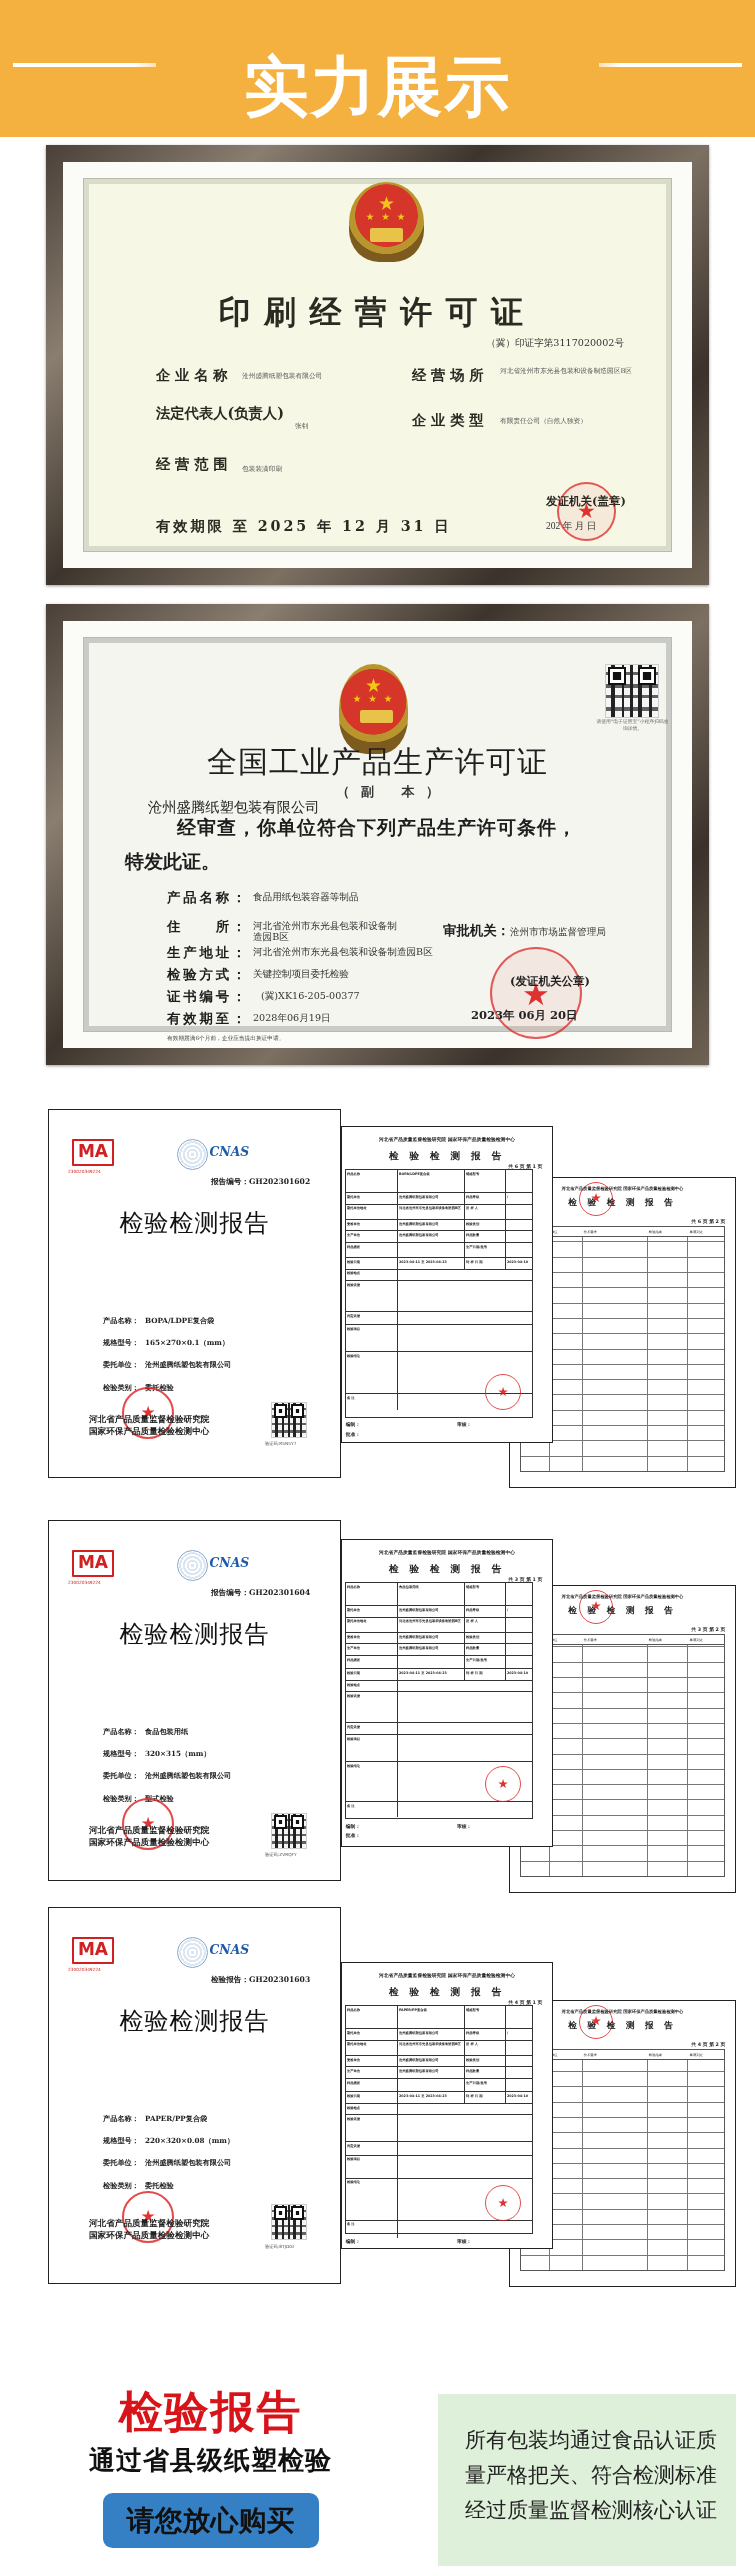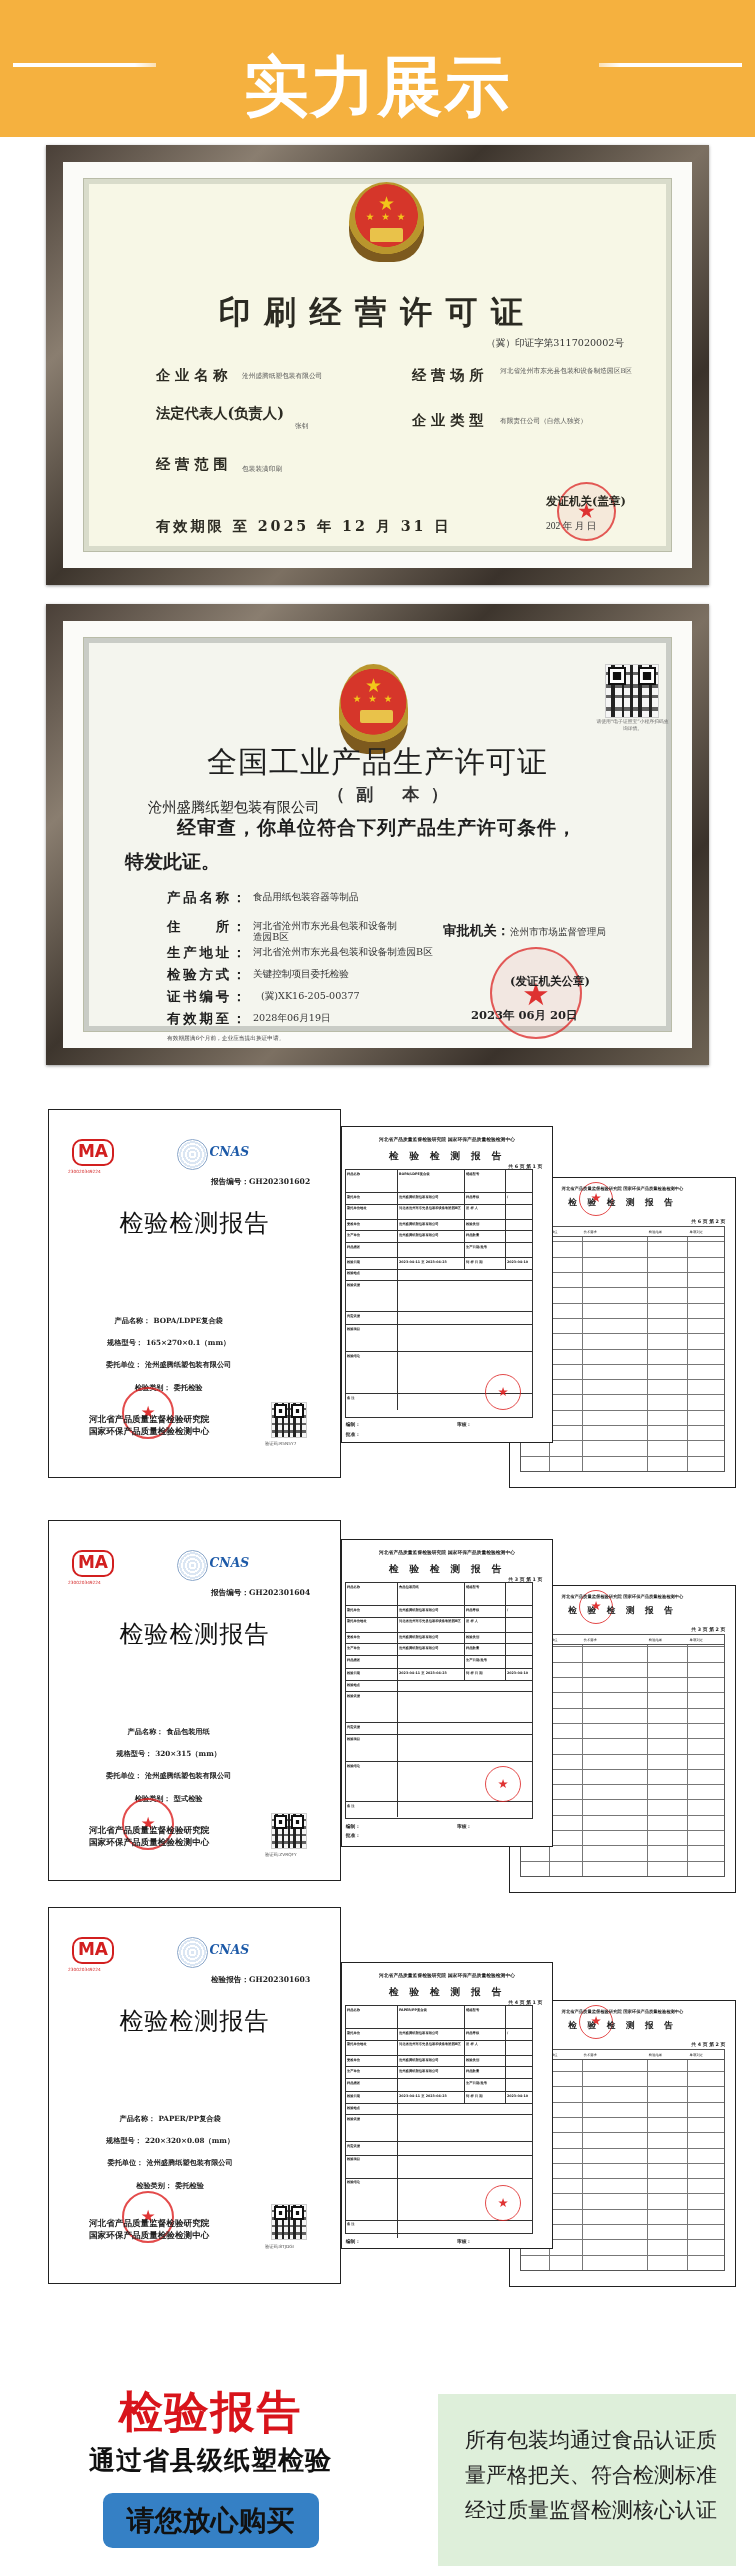--- a/index.html
+++ b/index.html
@@ -36,46 +36,46 @@
 
   .qr { position: absolute; background:
       linear-gradient(90deg, transparent 0 10%, #222 10% 18%, transparent 18% 30%, #222 30% 34%, transparent 34% 46%, #222 46% 52%, transparent 52% 62%, #222 62% 70%, transparent 70% 82%, #222 82% 88%, transparent 88%),
       linear-gradient(0deg, transparent 0 12%, rgba(34,34,34,0.7) 12% 20%, transparent 20% 36%, rgba(34,34,34,0.7) 36% 42%, transparent 42% 56%, rgba(34,34,34,0.7) 56% 64%, transparent 64% 80%, rgba(34,34,34,0.7) 80% 86%, transparent 86%);
       background-color: #f5f5f5; border: 1px solid #ccc; }
   .qr::before, .qr::after { content: ""; position: absolute; width: 28%; height: 28%; border: 2.9px solid #111; background: #fff; box-shadow: inset 0 0 0 2.9px #fff, inset 0 0 0 7.6px #111; }
   .qr::before { left: 1.9px; top: 1.9px; }
   .qr::after { right: 1.9px; top: 1.9px; }
 
   .c2-title { position: absolute; left: 0; right: 0; top: 136px; text-align: center; font-family: "DejaVu Sans", sans-serif; font-size: 30px; color: #1f1f1f; letter-spacing: 1px; }
-  .c2-sub { position: absolute; left: 0; right: 0; top: 178px; text-align: center; font-family: "DejaVu Serif", serif; font-size: 17px; font-weight: 700; color: #333; letter-spacing: 11.5px; margin-left: 32px; }
+  .c2-sub { position: absolute; left: 0; right: 0; top: 178px; text-align: center; font-family: "DejaVu Serif", serif; font-size: 13px; font-weight: 700; color: #333; letter-spacing: 11.5px; margin-left: 32px; }
   .c2-company { position: absolute; left: 59px; top: 196px; font-family: "DejaVu Sans", sans-serif; font-size: 14.3px; color: #222; }
   .c2-body1 { position: absolute; left: 88px; top: 214px; font-family: "DejaVu Serif", serif; font-weight: 700; font-size: 19px; color: #1e1e1e; letter-spacing: 1px; }
   .c2-body2 { position: absolute; left: 36px; top: 247px; font-family: "DejaVu Serif", serif; font-weight: 700; font-size: 19px; color: #1e1e1e; }
   .c2-row { position: absolute; left: 78px; display: flex; align-items: flex-start; }
   .c2-row .k { font-family: "DejaVu Serif", serif; font-weight: 700; font-size: 13.4px; color: #1e1e1e; width: 86px; letter-spacing: 2.9px; }
   .c2-row .v { font-family: "DejaVu Serif", serif; font-size: 9.6px; color: #333; line-height: 11.5px; padding-top: 1.9px; }
   .c2-approver { position: absolute; left: 354px; top: 346px; display: flex; align-items: baseline; }
   .c2-approver .k { font-family: "DejaVu Serif", serif; font-weight: 700; font-size: 13.4px; }
   .c2-approver .v { font-family: "DejaVu Serif", serif; font-size: 9.6px; color: #333; }
   .c2-issuer { position: absolute; left: 421px; top: 411px; font-family: "DejaVu Serif", serif; font-weight: 700; font-size: 11.5px; }
   .c2-date { position: absolute; left: 382px; top: 447px; font-family: "DejaVu Serif", serif; font-weight: 700; font-size: 11.5px; }
   .c2-note { position: absolute; left: 78px; top: 477px; font-family: "DejaVu Serif", serif; font-size: 5.7px; color: #444; }
   .qr-caption { position: absolute; font-size: 4.8px; color: #666; line-height: 6.7px; text-align: center; }
 
   
   .report-group { position: absolute; left: 0; width: 755px; }
   .doc { position: absolute; background: #fff; border: 1.4px solid #222; }
-  .cover .ma { position: absolute; left: 23px; top: 29px; width: 42px; height: 27px; border: 2.9px solid #d21f1f; border-radius: 10px; color: #d21f1f; font-weight: 900; font-size: 17px; text-align: center; line-height: 21px; font-family: "DejaVu Sans", sans-serif; }
+  .cover .ma { position: absolute; left: 23px; top: 29px; width: 42px; height: 27px; border: 2.9px solid #d21f1f; border-radius: 1px; color: #d21f1f; font-weight: 900; font-size: 17px; text-align: center; line-height: 21px; font-family: "DejaVu Sans", sans-serif; }
   .cover .ma-no { position: absolute; left: 19px; top: 59px; font-size: 4.3px; color: #d21f1f; }
   .cover .cnas { position: absolute; left: 128px; top: 29px; width: 97px; height: 31px; }
   .cover .cnas .ilac { position: absolute; left: 0; top: 0; width: 31px; height: 31px; border-radius: 50%; border: 1px solid #8aa6c9; background: repeating-radial-gradient(circle,#dbe6f3 0 1.9px,#fff 1.9px 3.8px); }
   .cover .cnas .cn { position: absolute; left: 32.5px; top: 5.7px; font-size: 12.4px; font-style: italic; color: #1d5aa8; font-weight: 700; font-family: "DejaVu Serif", serif; }
   .cover .rno { position: absolute; left: 162px; top: 67px; font-size: 7.6px; font-weight: 700; color: #222; font-family: "DejaVu Serif", serif; }
   .cover .ctitle { position: absolute; left: 0; right: 0; top: 97px; text-align: center; font-size: 24px; font-weight: 400; color: #111; font-family: "DejaVu Sans", sans-serif; letter-spacing: 1px; }
-  .cover .fields { position: absolute; left: 54px; top: 206px; text-align: center; }
+  .cover .fields { position: absolute; left: 54px; top: 206px; }
   .cover .fields .f { font-size: 7.2px; font-weight: 700; margin-bottom: 12.4px; font-family: "DejaVu Serif", serif; white-space: nowrap; }
   .cover .fields .f .k { display: inline-block; width: 42px; }
   .cover .lab { position: absolute; left: 40px; top: 303px; font-size: 8.6px; font-weight: 700; font-family: "DejaVu Serif", serif; line-height: 12.4px; }
   .cover .stamp { position: absolute; left: 73px; top: 277px; width: 52px; height: 52px; border-radius: 50%; border: 2.4px solid rgba(220,30,30,0.8); }
   .cover .stamp .s { position: absolute; left: 0; right: 0; top: 13.4px; text-align: center; color: rgba(220,30,30,0.9); font-size: 17px; }
   .cover .qr { width: 36px; height: 36px; left: 222px; top: 292px; }
   .cover .vcode { position: absolute; left: 216px; top: 331px; font-size: 4.3px; color: #555; }
 
   .inner .ihead { position: absolute; left: 0; right: 0; top: 9.6px; text-align: center; font-size: 4.8px; font-weight: 700; line-height: 5.7px; }
   .inner .ititle { position: absolute; left: 0; right: 0; top: 23px; text-align: center; font-size: 9.6px; font-weight: 700; letter-spacing: 3.8px; font-family: "DejaVu Serif", serif; }

